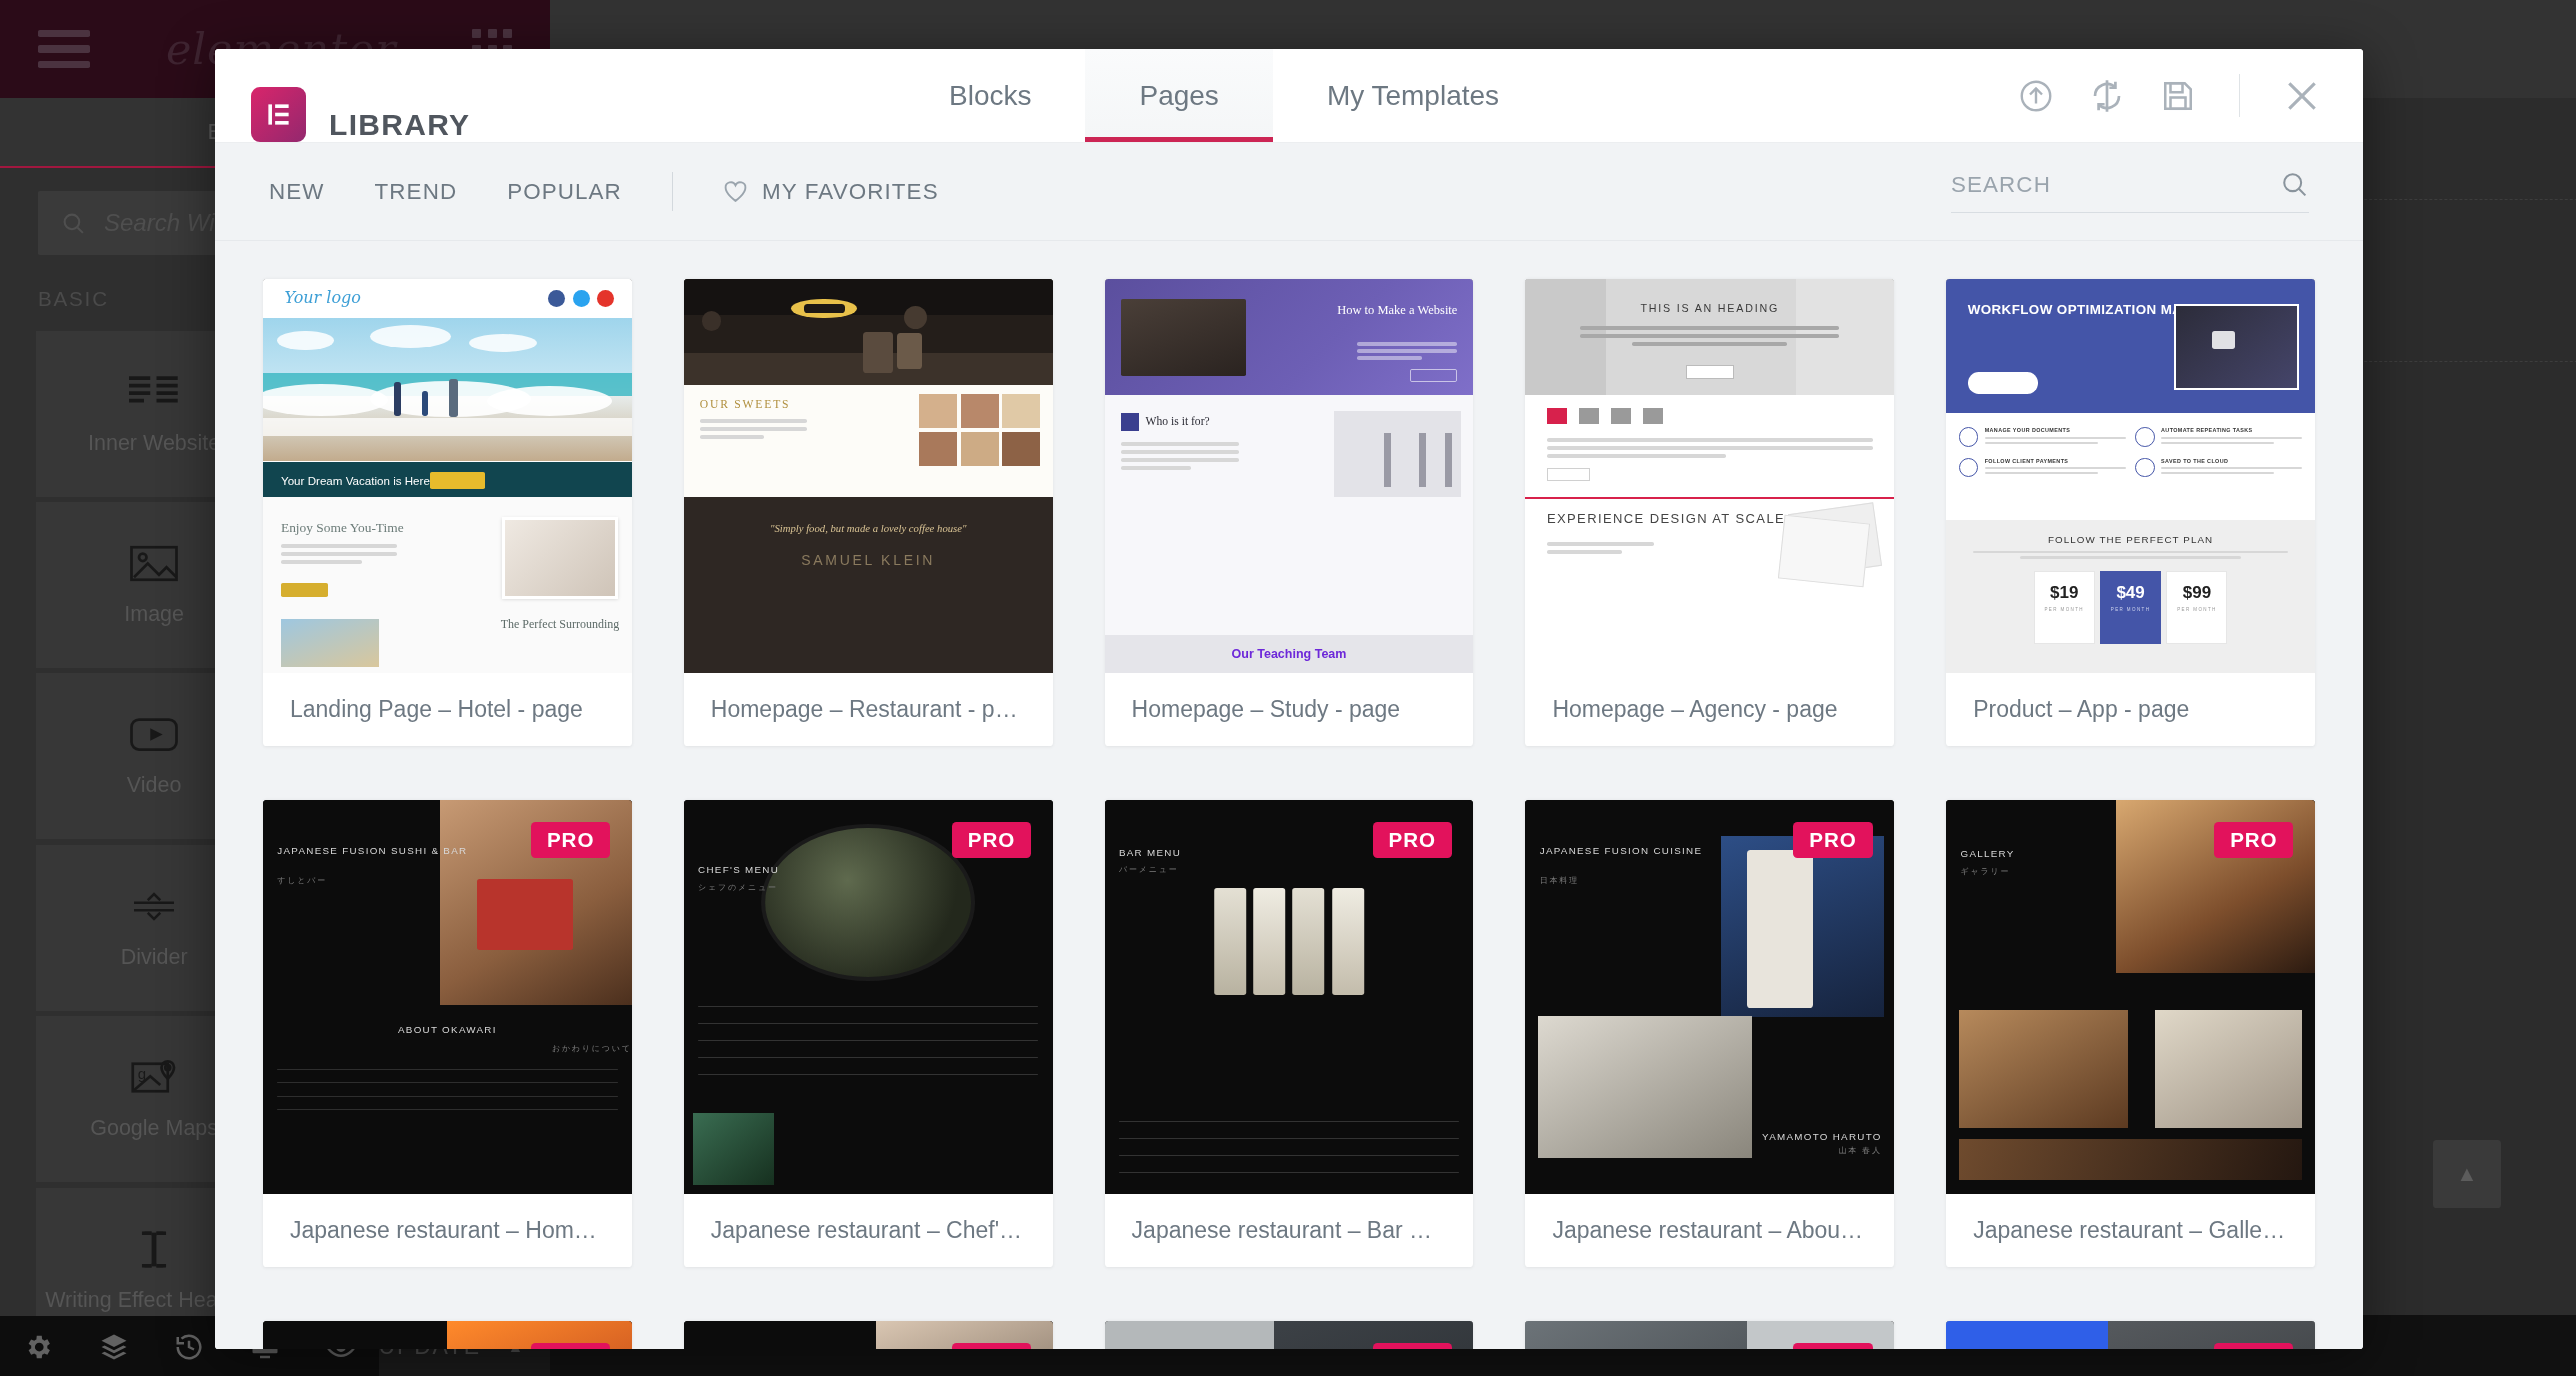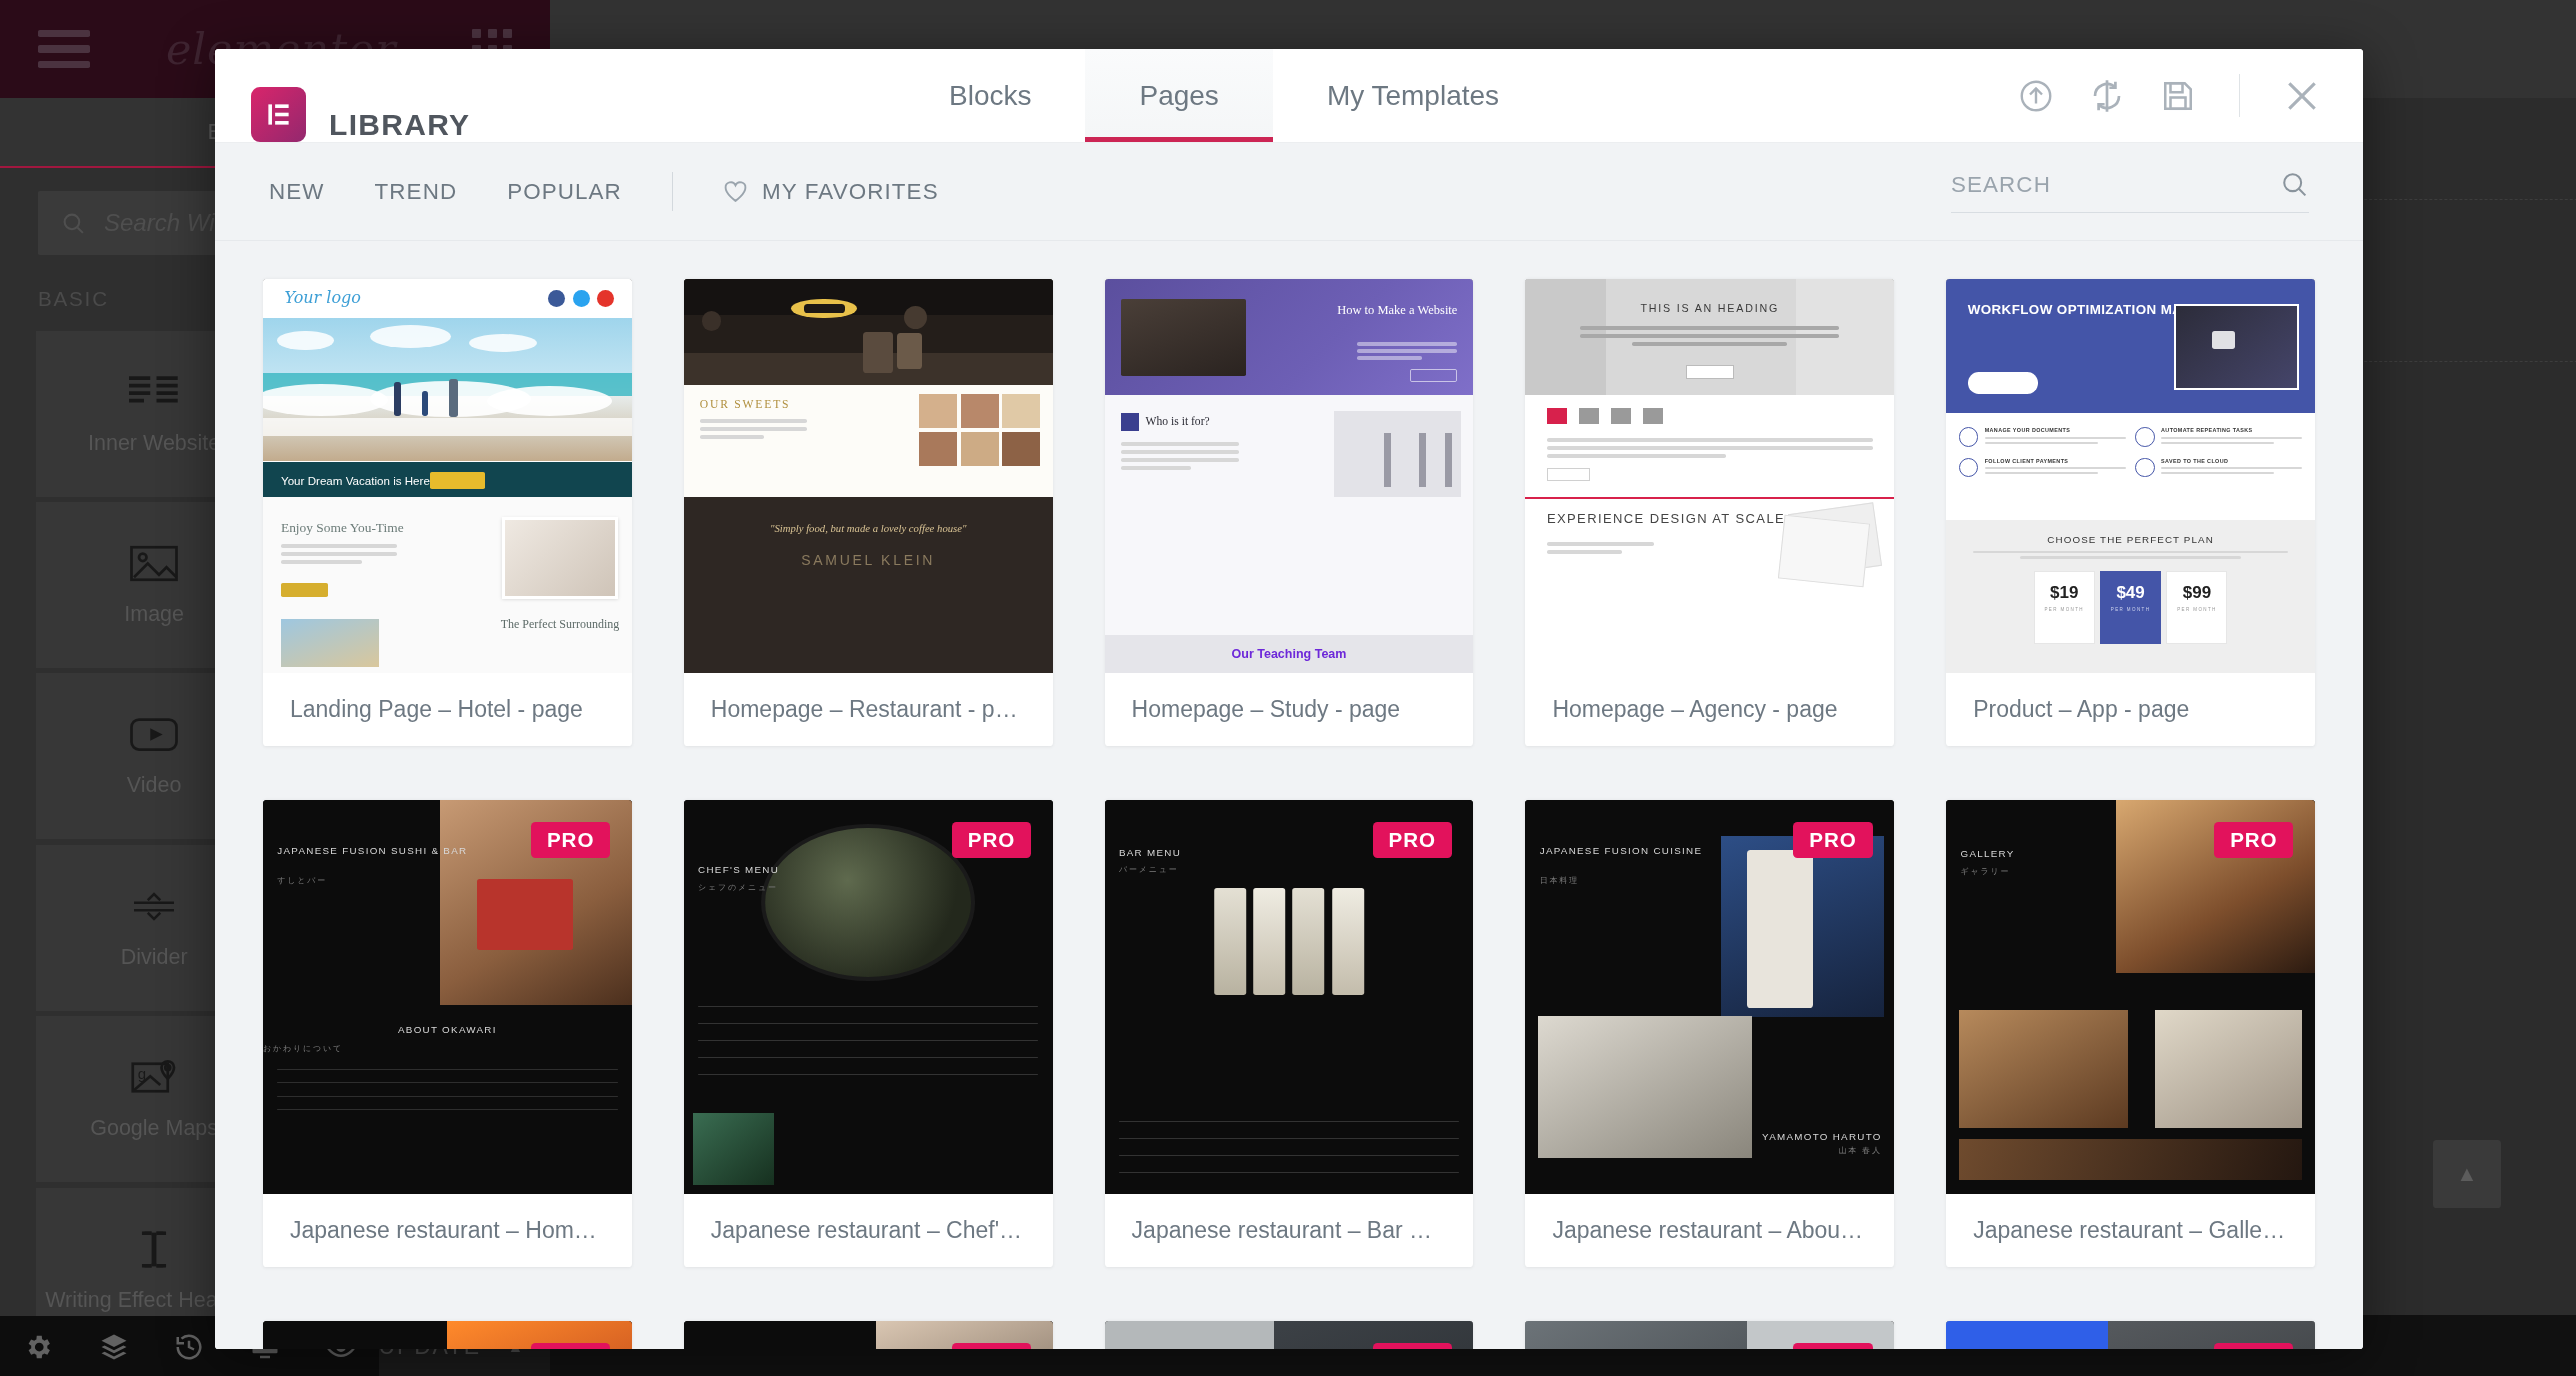--- a/index.html
+++ b/index.html
@@ -675,21 +675,21 @@
                 <div style="display:flex;gap:6.3px;">
                     <div style="width:19.7px;height:19.7px;border:1.8px solid #4455a8;border-radius:50%;flex:0 0 19.7px"></div>
                     <div style="flex:1">
                       <div style="font-size:5.4px;color:#333;font-weight:bold;letter-spacing:0.4px;">SAVED TO THE CLOUD</div>
                       <div class="txt-line" style="height:2.2px;margin-top:3.6px"></div>
                       <div class="txt-line" style="height:2.2px;margin-top:2.7px;width:80%"></div>
                     </div>
                   </div>
               </div>
               <div class="sw" style="left:0;right:0;top:107px;bottom:0;background:#eeeeee;">
-                <div style="text-align:center;font-size:9.8px;letter-spacing:1.1px;color:#333;padding-top:14.3px;">CHOOSE THE PERFECT PLAN</div>
+                <div style="text-align:center;font-size:9.8px;letter-spacing:1.1px;color:#333;padding-top:14.3px;">FOLLOW THE PERFECT PLAN</div>
                 <div style="padding:5.4px 27px 0;">
                     <div class="txt-line" style="height:2.7px;margin-bottom:2.7px"></div>
                     <div class="txt-line" style="height:2.7px;width:70%;margin:0 auto"></div>
                   </div>
                 <div class="app-pricerow" style="margin-top:12.5px;">
                   <div class="pcard">
                       <div class="amt">$19</div>
                       <div style="font-size:4.5px;letter-spacing:1.4px;color:#999;margin-top:3.6px">PER MONTH</div>
                     </div>
                   <div class="pcard hl">
@@ -710,21 +710,21 @@
 
       <div class="tpl-card">
         <div class="tpl-thumb">
           <div class="pro-badge">PRO</div>
           <div class="shot jp">
             <div class="jp-img" style="right:0;top:0;width:52%;height:52%;background:linear-gradient(150deg,#c79a74,#8a5e3e 60%,#4b2f1d)"></div>
             <div class="jp-img" style="right:16%;top:20%;width:26%;height:18%;background:#b8342c;border-radius:2.7px"></div>
             <div class="jp-txt" style="left:14.3px;top:43px;line-height:1.6;">JAPANESE FUSION SUSHI &amp; BAR</div>
             <div class="jp-sub" style="left:14.3px;top:75px;">すしとバー</div>
             <div class="jp-txt" style="left:0;right:0;text-align:center;top:224px;">ABOUT OKAWARI</div>
-            <div class="jp-sub" style="left:0;right:0;text-align:left;top:243px;">おかわりについて</div>
+            <div class="jp-sub" style="left:0;right:0;text-align:right;top:243px;">おかわりについて</div>
             <div class="jp-img" style="left:14.3px;right:14.3px;top:269px;">
                 <div class="txt-line" style="background:#2e2e2e;height:0.9px;margin-bottom:12.5px"></div>
                 <div class="txt-line" style="background:#2e2e2e;height:0.9px;margin-bottom:12.5px"></div>
                 <div class="txt-line" style="background:#2e2e2e;height:0.9px;margin-bottom:12.5px"></div>
                 <div class="txt-line" style="background:#2e2e2e;height:0.9px"></div>
               </div>
           </div>
         </div>
         <div class="tpl-name">Japanese restaurant – Home Pag…</div>
       </div>

